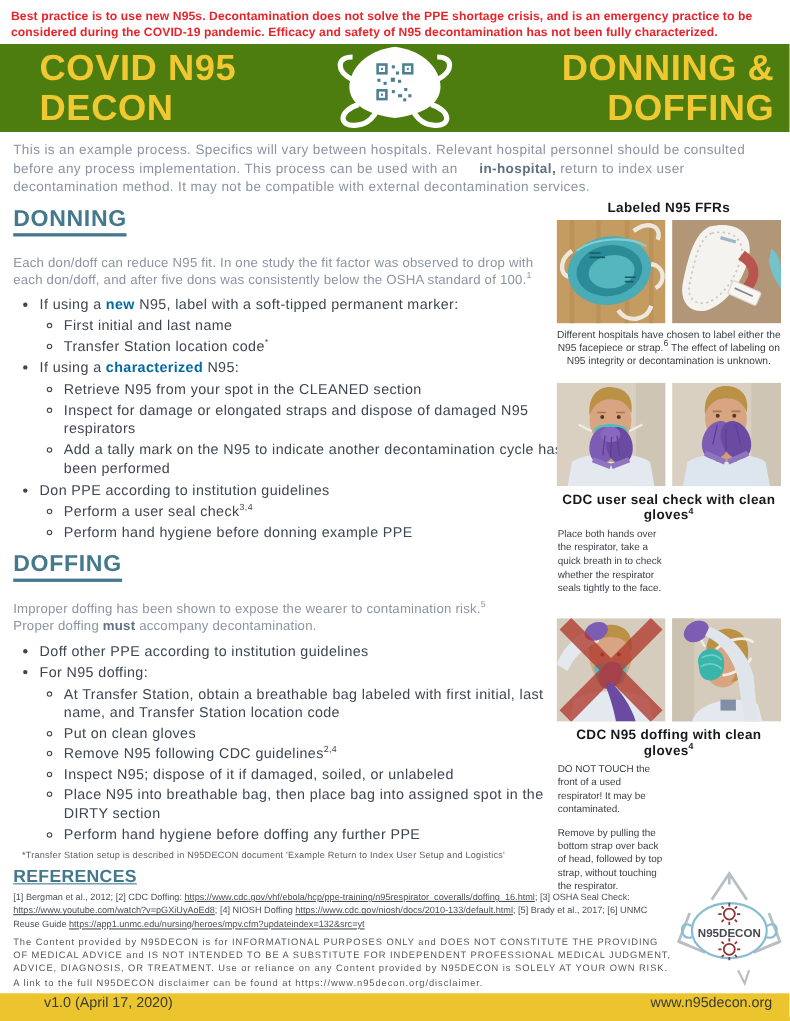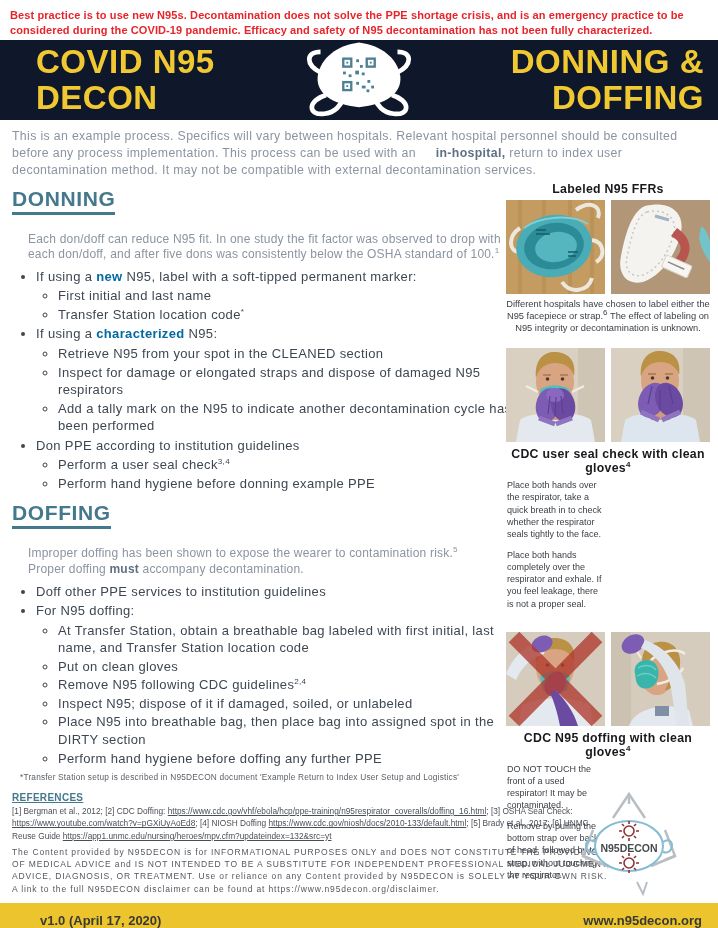--- a/index.html
+++ b/index.html
@@ -2,71 +2,71 @@
 <html><head>
 <meta charset="utf-8">
 <style>
   html,body{margin:0;padding:0;background:#fff;}
   .page{position:relative;width:718px;height:928px;background:#fff;overflow:hidden;
         font-family:"Liberation Sans",sans-serif;}
   
   .warning{margin:8px 10px 3px;color:#e8242b;font-weight:bold;
            font-size:11px;line-height:1.32;letter-spacing:0.1px;}
   
-  .band{position:relative;height:80px;background:#0f172a;display:flex;align-items:center;
+  .band{position:relative;height:80px;background:#4d7c0f;display:flex;align-items:center;
         justify-content:space-between;padding:0 14px 0 36px;box-sizing:border-box;}
   .band-title{color:#f0c832;font-weight:bold;font-size:33px;line-height:1.1;letter-spacing:0.5px;}
   .band-right{text-align:right;}
   .band-logo{position:absolute;left:50%;top:50%;transform:translate(-50%,-50%);line-height:0;}
   
   .intro{margin:8px 12px 0;width:692px;font-size:12.3px;line-height:1.4;color:#8b94a0;
          letter-spacing:0.35px;}
   .intro b{color:#5f7084;padding-left:16px;}
   
   .content{position:relative;padding-left:12px;}
   h2.section{display:inline-block;margin:7px 0 15px;font-size:21px;color:#44788c;
              border-bottom:3px solid #44788c;padding-bottom:1px;letter-spacing:0.6px;
              font-weight:bold;}
-  .section-intro{margin:2px 16px 5px;max-width:478px;font-size:12px;line-height:1.3;
+  .section-intro{margin:2px 0 5px;max-width:478px;font-size:12px;line-height:1.3;
                  color:#8b94a0;letter-spacing:0.2px;}
   .section-intro b{color:#5f7084;}
   ul.lv1{margin:3px 0 0;padding-left:24px;max-width:480px;color:#3e4751;
          font-size:13px;line-height:1.35;letter-spacing:0.35px;list-style:disc;}
   ul.lv1>li{margin-bottom:2px;}
   ul.lv2{list-style:circle;padding-left:22px;margin:2px 0 2px;}
   ul.lv3{list-style:square;padding-left:20px;margin:2px 0 2px;}
   ul.lv2>li,ul.lv3>li{margin-bottom:1px;}
   b.bb{color:#0369a1;}
   sup{font-size:8px;line-height:0;}
   .footnote{margin:5px 0 0 8px;font-size:8.3px;color:#5a5f66;letter-spacing:0.2px;}
   
   .refs-wrap{margin-top:5px;width:598px;}
-  .refs-head{display:inline-block;margin:2px 0 2px;font-size:10px;font-weight:bold;
+  .refs-head{display:inline-block;margin:2px 0 2px;font-size:16px;font-weight:bold;
              color:#44788c;text-decoration:underline;letter-spacing:0.3px;}
   .refs{margin:0;font-size:8.3px;line-height:1.5;color:#4a4f55;}
   .refs .lnk{text-decoration:underline;}
   .disclaimer{margin:4px 0 0;font-size:8.5px;line-height:1.42;color:#54585e;letter-spacing:0.85px;}
   
   .right-col{position:absolute;top:182px;left:504px;width:208px;}
   .fig-title{text-align:center;font-weight:bold;font-size:12.3px;color:#17191c;letter-spacing:0.3px;}
   .photo-row{display:flex;gap:6px;justify-content:center;margin-top:4px;}
   .photo{width:99px;height:94px;line-height:0;}
   .photo svg{display:block;}
   .fig-caption{margin-top:4px;text-align:center;font-size:9.3px;line-height:1.3;color:#3c4147;}
   .cap-cols{display:flex;gap:9px;margin-top:4px;padding-left:3px;flex-direction:column;}
   .cap-col{width:96px;font-size:9px;line-height:1.35;color:#3c4147;}
   .fig2{margin-top:14px;}
   .fig3{margin-top:22px;}
   .fig2 .fig-title,.fig3 .fig-title{margin-top:5px;}
   
-  .logo-box{position:absolute;left:576px;top:790px;width:106px;height:112px;line-height:0;}
+  .logo-box{position:absolute;left:610px;top:790px;width:106px;height:112px;line-height:0;}
   
   .footer{position:absolute;left:0;right:0;bottom:0;height:25px;background:#ecc52e;
-          display:flex;justify-content:space-between;align-items:flex-end;
-          padding:0 16px 0 40px;font-weight:bold;font-size:13px;color:#3a3a33;}
+          display:flex;justify-content:space-between;align-items:flex-start;
+          padding:0 16px 0 40px;font-weight:normal;font-size:13px;color:#3a3a33;}
 </style>
 </head>
 <body>
 
 <div class="page">
 
   <div class="warning">Best practice is to use new N95s. Decontamination does not solve the PPE shortage crisis, and is an emergency practice to be considered during the COVID-19 pandemic. Efficacy and safety of N95 decontamination has not been fully characterized.</div>
 
   <header class="band">
     <div class="band-title">
@@ -143,21 +143,21 @@
           <li><span>Perform hand hygiene before donning example PPE</span></li>
         </ul>
       </li>
     </ul>
 
     <h2 class="section">DOFFING</h2>
     <p class="section-intro"><span>Improper doffing has been shown to expose the wearer to contamination risk.</span><sup>5</sup><br>
       <span>Proper doffing </span><b>must</b><span> accompany decontamination.</span></p>
 
     <ul class="lv1">
-      <li><span>Doff other PPE services to institution guidelines</span></li>
+      <li><span>Doff other PPE according to institution guidelines</span></li>
       <li>
         <span>For N95 doffing:</span>
         <ul class="lv2">
           <li><span>At Transfer Station, obtain a breathable bag labeled with first initial, last name, and Transfer Station location code</span></li>
           <li><span>Put on clean gloves</span></li>
           <li>
             <span>Remove N95 following CDC guidelines</span><sup>2,4</sup>
           </li>
           <li><span>Inspect N95; dispose of it if damaged, soiled, or unlabeled</span></li>
           <li><span>Place N95 into breathable bag, then place bag into assigned spot in the DIRTY section</span></li>
@@ -250,21 +250,20 @@
             <ellipse cx="41" cy="52" rx="13" ry="18" fill="#7d5cb3" transform="rotate(24 41 52)"></ellipse>
             <ellipse cx="58" cy="52" rx="13" ry="18" fill="#6a4ba1" transform="rotate(-24 58 52)"></ellipse>
             <path d="M41,38 L37,56 M49,42 L49,62 M58,38 L62,56" stroke="#5d3f96" stroke-width="1.2" fill="none"></path>
             <path d="M30,64 l18,8 M69,64 l-18,8" stroke="#8f74bf" stroke-width="5"></path>
           </svg>
         </div>
       </div>
       <div class="fig-title"><span>CDC user seal check with clean gloves</span><sup>4</sup></div>
       <div class="cap-cols">
         <div class="cap-col">Place both hands over the respirator, take a quick breath in to check whether the respirator seals tightly to the face.</div>
-        <div class="cap-col">Place both hands completely over the respirator and exhale. If you feel leakage, there is not a proper seal.</div>
       </div>
     </div>
 
     <div class="fig3">
       <div class="photo-row">
         <div class="photo">
           <svg viewBox="0 0 99 94" width="99" height="94" preserveAspectRatio="none">
             <rect width="99" height="94" fill="#d6ccbd"></rect>
             <path d="M12,94 L16,74 C28,64 72,64 84,74 L88,94 Z" fill="#e3e9ef"></path>
             <ellipse cx="49" cy="36" rx="19" ry="23" fill="#d8a481"></ellipse>

